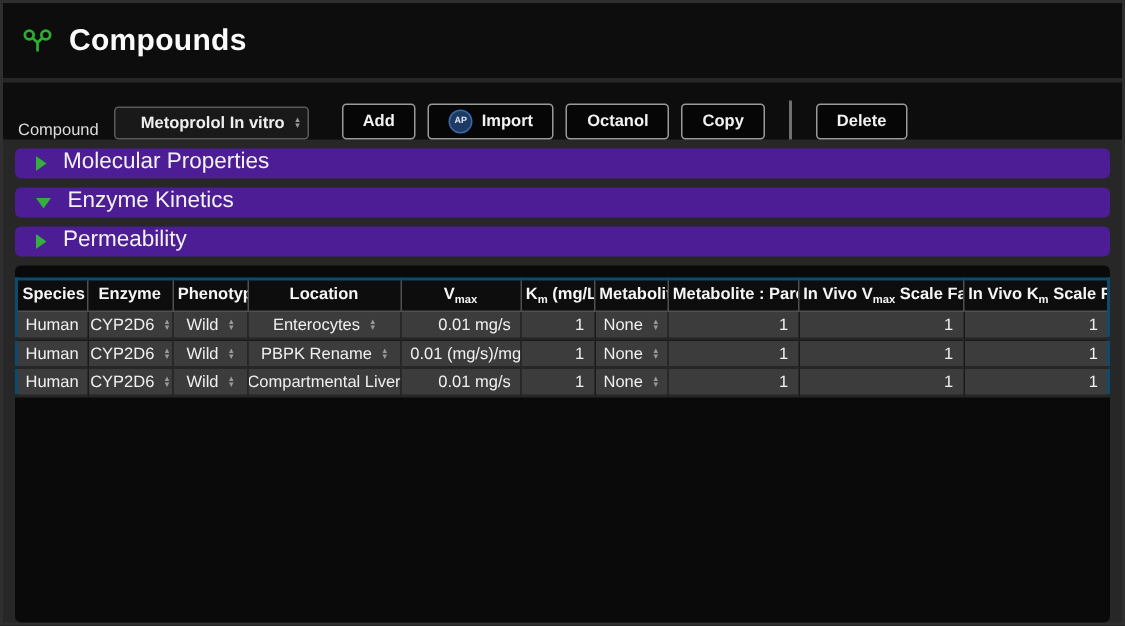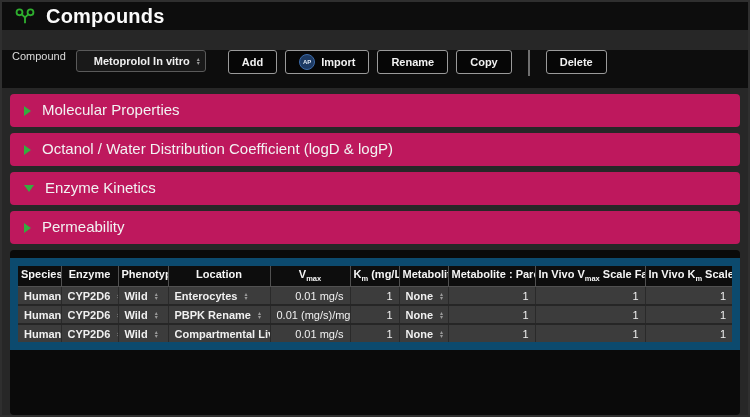--- a/index.html
+++ b/index.html
@@ -11,30 +11,30 @@
   }
   .window{
     position:absolute;inset:0;
     background:#272727;
     border:2px solid #2f2f2f;
     box-sizing:border-box;
     display:flex;flex-direction:column;
   }
   
   .app-header{
-    height:28px;background:#0d0d0d;
+    height:50px;background:#0d0d0d;
     display:flex;align-items:center;
     padding:0 12px;flex:0 0 auto;
   }
   .app-header .mol-icon{width:22px;height:22px;margin-right:10px;flex:0 0 auto;}
   .app-title{color:#fafafa;font-size:20px;font-weight:700;letter-spacing:.2px;}
   
   .toolbar{
-    margin-top:20px;height:38px;background:#0d0d0d;
-    display:flex;align-items:flex-start;gap:8px;
+    margin-top:3px;height:38px;background:#0d0d0d;
+    display:flex;align-items:flex-end;gap:8px;
     padding:0 10px;flex:0 0 auto;
   }
   .toolbar-label{color:#dcdcdc;font-size:11px;margin-right:2px;}
   .select{
     background:#191919;border:1px solid #5a5a5a;border-radius:3px;
     height:22px;min-width:104px;box-sizing:border-box;
     display:flex;align-items:center;justify-content:space-between;
     padding:0 5px 0 17px;cursor:pointer;margin-right:14px;
   }
   .select .sel-text{color:#efefef;font-size:11px;font-weight:700;white-space:nowrap;}
@@ -51,51 +51,51 @@
   .btn-icon{
     width:14px;height:14px;border-radius:50%;
     background:#1d3a63;border:1px solid #3c6aa8;
     color:#dfe9f5;font-size:6px;font-weight:700;
     display:inline-flex;align-items:center;justify-content:center;
   }
   .v-divider{width:2px;height:26px;background:#6f6f6f;margin:0 8px;}
   
   .sections{flex:1 1 auto;padding:6px 8px 0;display:flex;flex-direction:column;}
   .section-bar{
-    height:33px;background:#be185d;border-radius:4px;
+    height:20px;background:#4c1d95;border-radius:4px;
     display:flex;align-items:center;padding:0 14px;
     margin-bottom:6px;cursor:pointer;flex:0 0 auto;
   }
   .sec-label{color:#f2f2f2;font-size:15px;margin-left:11px;}
   .sec-label sub{font-size:10px;}
   .tri{width:0;height:0;display:inline-block;}
   .tri.collapsed{border-top:5px solid transparent;border-bottom:5px solid transparent;border-left:7px solid #35ad3f;}
   .tri.expanded{border-left:5px solid transparent;border-right:5px solid transparent;border-top:7px solid #35ad3f;}
   
   .ek-panel{
     flex:1 1 auto;background:#0a0a0a;border-radius:4px;
     margin-bottom:0;padding:8px 0 0 0;
   }
   table.kin{
     width:100%;border-collapse:collapse;table-layout:fixed;
-    border:8px solid #0c4a6e;
+    border:2px solid #0c4a6e;
   }
   table.kin th{
     background:#0d0d0d;color:#f5f5f5;font-size:11px;font-weight:700;
     border:1px solid #505050;height:20px;padding:0 3px;
     text-align:center;overflow:hidden;white-space:nowrap;
   }
   table.kin th sub, table.kin td sub{font-size:7.5px;}
   table.kin td{
     background:#3c3c3c;color:#f0f0f0;font-size:11px;
     border-right:1px solid #2a2a2a;border-bottom:2px solid #262626;
     height:17px;padding:0 6px;overflow:hidden;white-space:nowrap;
   }
   td.dd{padding-right:5px;}
-  td.dd .cellwrap{display:flex;align-items:center;justify-content:flex-start;font-weight:bold;}
+  td.dd .cellwrap{display:flex;align-items:center;justify-content:center;}
   td.num{text-align:right;padding-right:8px;}
   td.vmax{text-align:right;padding-right:14px;}
 </style>
 </head>
 <body>
 
 <div class="window">
 
   <div class="app-header">
     <svg class="mol-icon" viewBox="0 0 24 24">
@@ -116,44 +116,40 @@
       <span class="spin"></span>
     </div>
     <button class="btn">
       <span>Add</span>
     </button>
     <button class="btn">
       <span class="btn-icon">AP</span>
       <span>Import</span>
     </button>
     <button class="btn">
-      <span>Rename</span>
+      <span>Octanol</span>
     </button>
     <button class="btn">
       <span>Copy</span>
     </button>
     <div class="v-divider"></div>
     <button class="btn">
       <span>Delete</span>
     </button>
   </div>
 
   <div class="sections">
 
     <div class="section-bar">
       <span class="tri collapsed"></span>
       <span class="sec-label"><span>Molecular Properties</span><sub></sub><span></span></span>
     </div>
 
 
 
-    <div class="section-bar">
-      <span class="tri collapsed"></span>
-      <span class="sec-label"><span>Octanol / Water Distribution Coefficient (logD &amp; logP)</span><sub></sub><span></span></span>
-    </div>
 
     <div class="section-bar">
       <span class="tri expanded"></span>
       <span class="sec-label"><span>Enzyme Kinetics</span><sub></sub><span></span></span>
     </div>
 
     <div class="section-bar">
       <span class="tri collapsed"></span>
       <span class="sec-label"><span>Permeability</span><sub></sub><span></span></span>
     </div>

